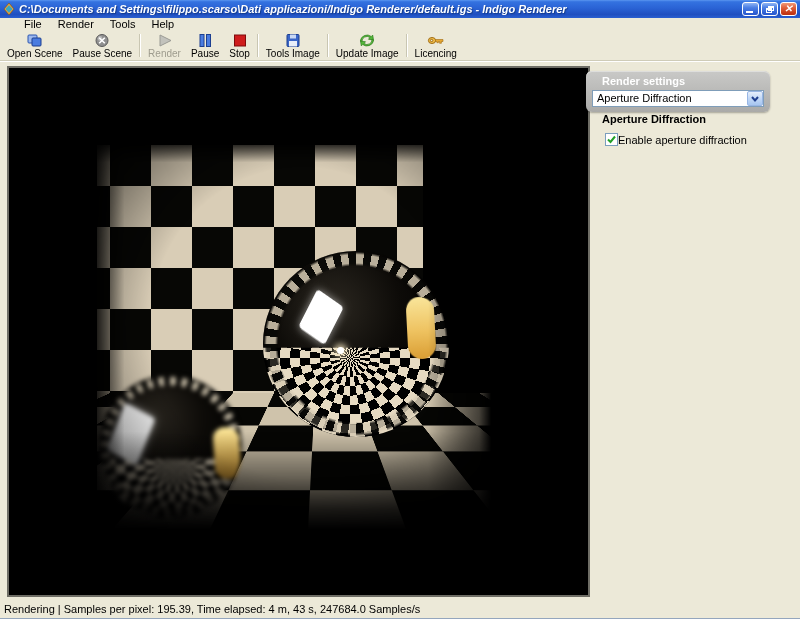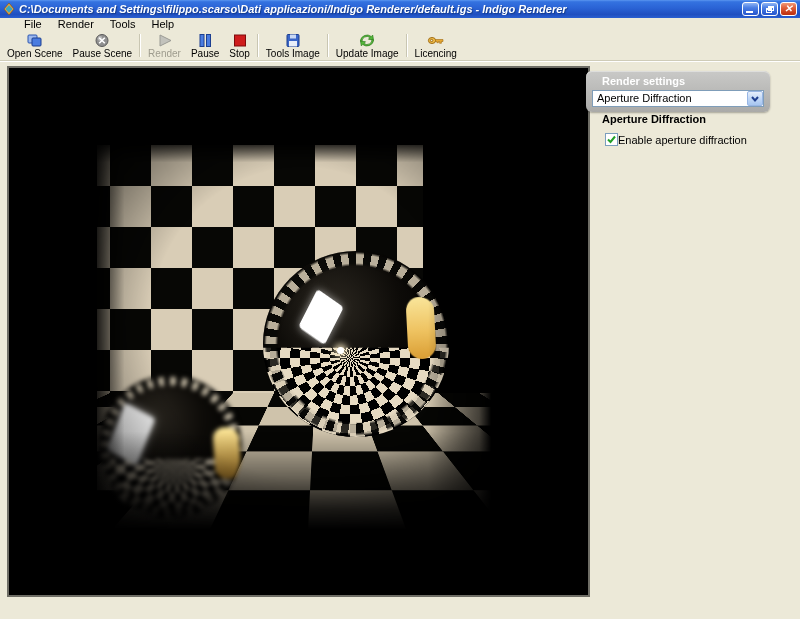--- a/index.html
+++ b/index.html
@@ -246,14 +246,17 @@
   <div class="section-heading">Aperture Diffraction</div>
   <div class="enable-row">
     <span class="checkbox">
       <svg width="11" height="11" viewBox="0 0 11 11">
         <path d="M2 5.5 L4.5 8 L9 2.5" fill="none" stroke="#21a028" stroke-width="2"></path>
       </svg>
     </span>
     <span>Enable aperture diffraction</span>
   </div>
 
+  <div class="statusbar">
+    <span>Rendering | Samples per pixel: 195.39, Time elapsed: 4 m, 43 s, 247684.0 Samples/s</span>
+  </div>
 
 </div>
 
 </body></html>

